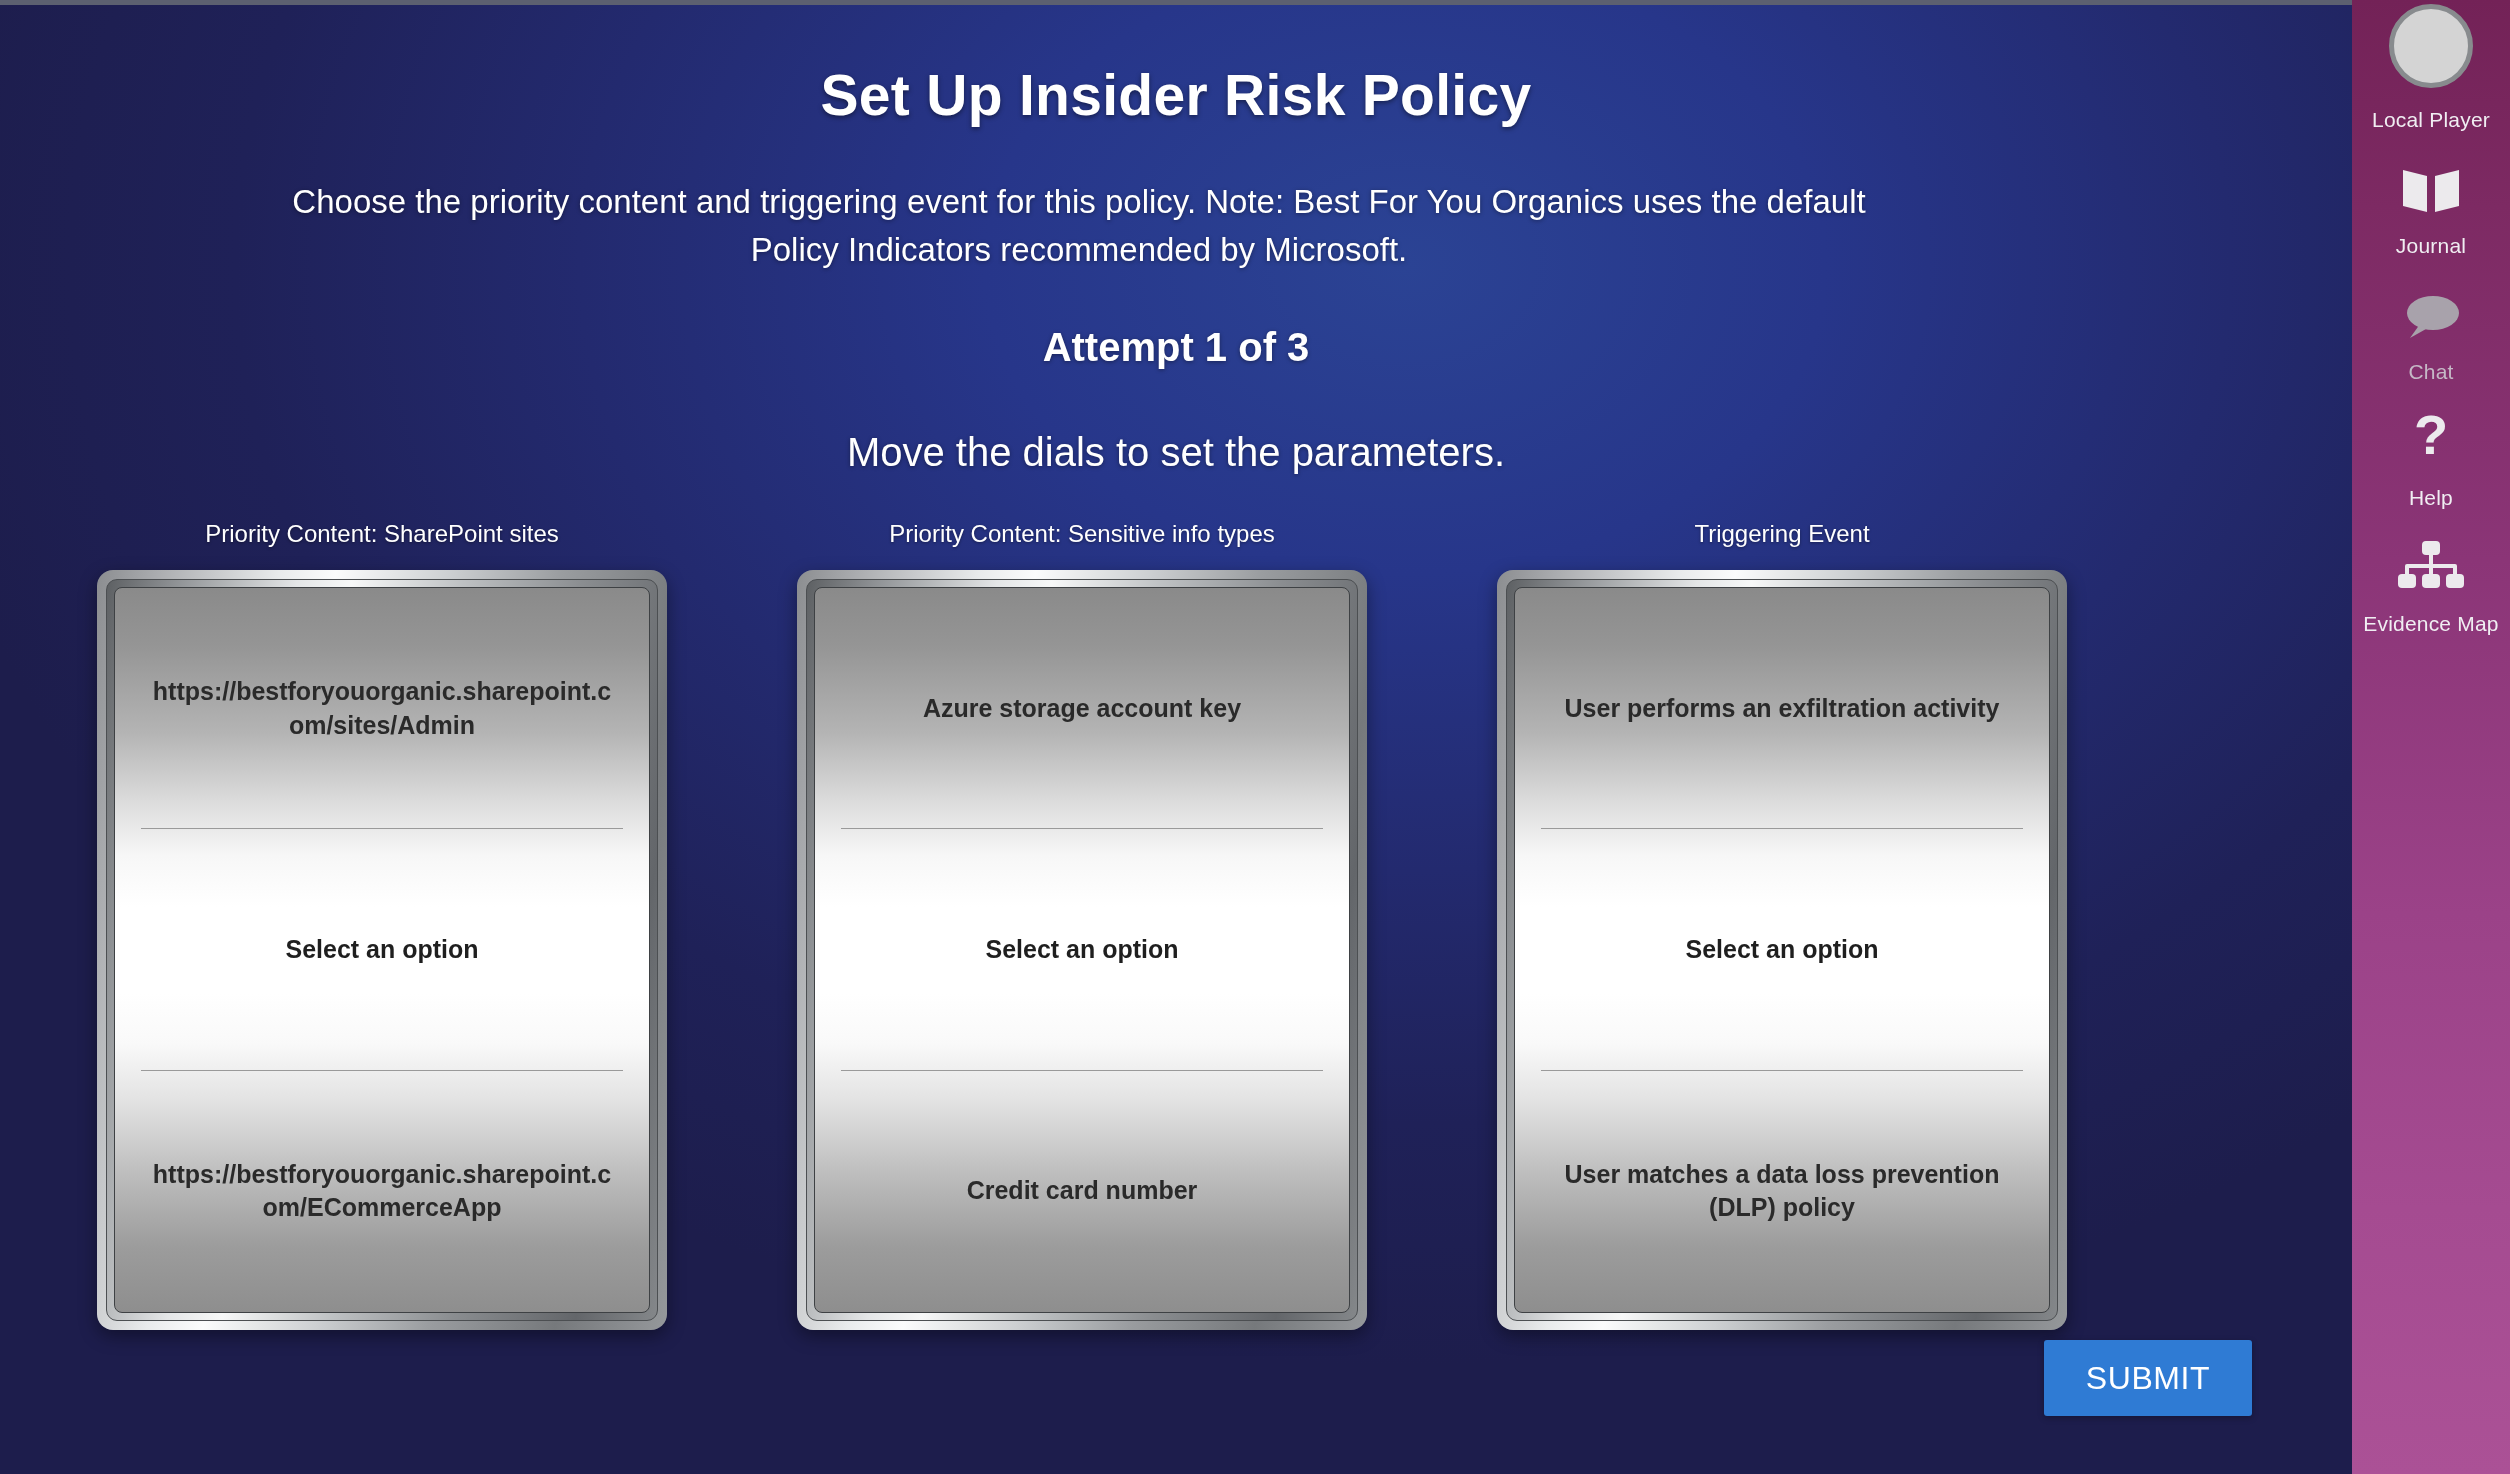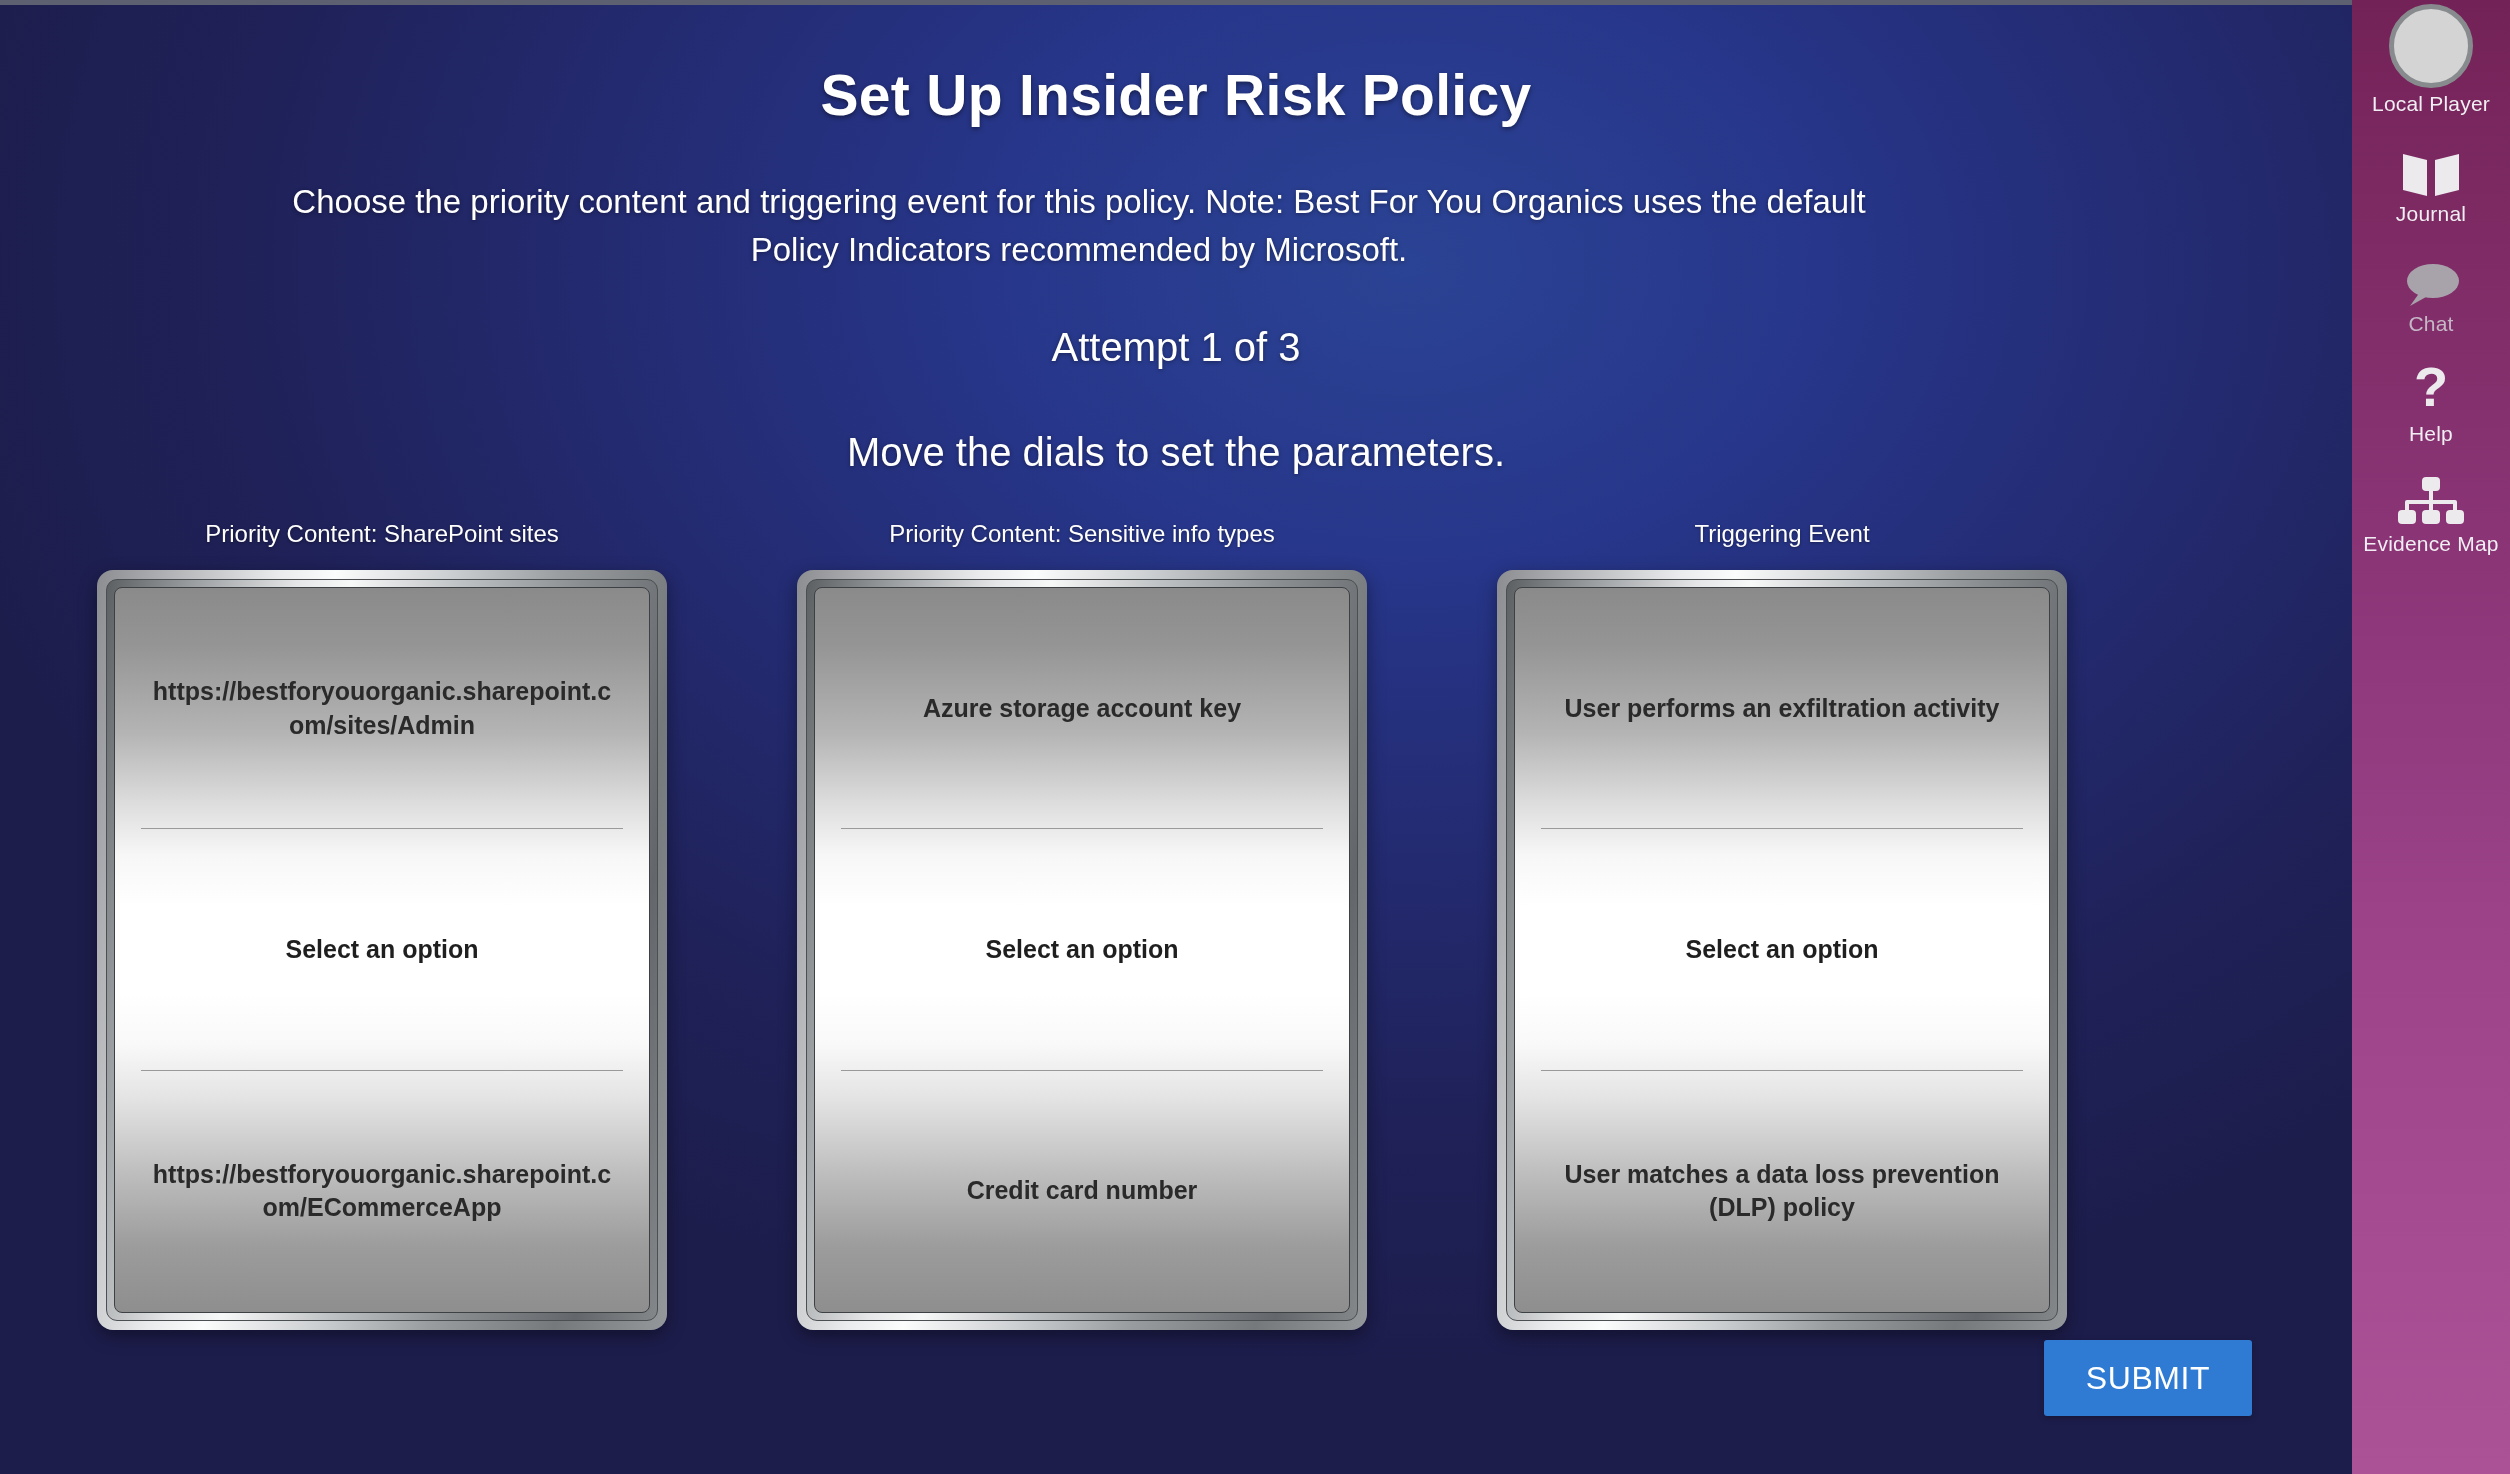--- a/index.html
+++ b/index.html
@@ -33,21 +33,21 @@
     padding-top:18px;
   }
   .side-item {
     width:158px;
     display:flex; flex-direction:column; align-items:center;
     margin-bottom:20px;
     cursor:pointer;
   }
   .side-label {
     color:#f0eef2; font-size:21px; letter-spacing:.2px;
-    margin-top:4px; text-align:left; white-space:nowrap;
+    margin-top:20px; text-align:left; white-space:nowrap;
   }
   .side-label.dim { color:#c5b8c6; }
   .avatar-circle {
     width:84px; height:84px; border-radius:50%;
     background:#d4d4d4; border:5px solid #888b8e;
   }
   .icon-box { height:70px; display:flex; align-items:flex-end; justify-content:center; }
   .icon-box.small { height:62px; }
 
   
@@ -62,21 +62,21 @@
     position:absolute; left:50%; top:178px; width:2000px;
     margin-left:-1176px;
     text-align:center;
     color:#ffffff; font-size:33px; line-height:1.45;
     padding:0 176px;
     text-shadow:0 1px 4px rgba(0,0,0,.4);
   }
   .attempt {
     position:absolute; left:0; top:325px; width:2352px;
     text-align:center;
-    color:#ffffff; font-size:40px; font-weight:normal;
+    color:#ffffff; font-size:40px; font-weight:bold;
     text-shadow:0 1px 4px rgba(0,0,0,.4);
   }
   .hint {
     position:absolute; left:0; top:430px; width:2352px;
     text-align:center;
     color:#ffffff; font-size:40px;
     text-shadow:0 1px 4px rgba(0,0,0,.4);
   }
 
   

